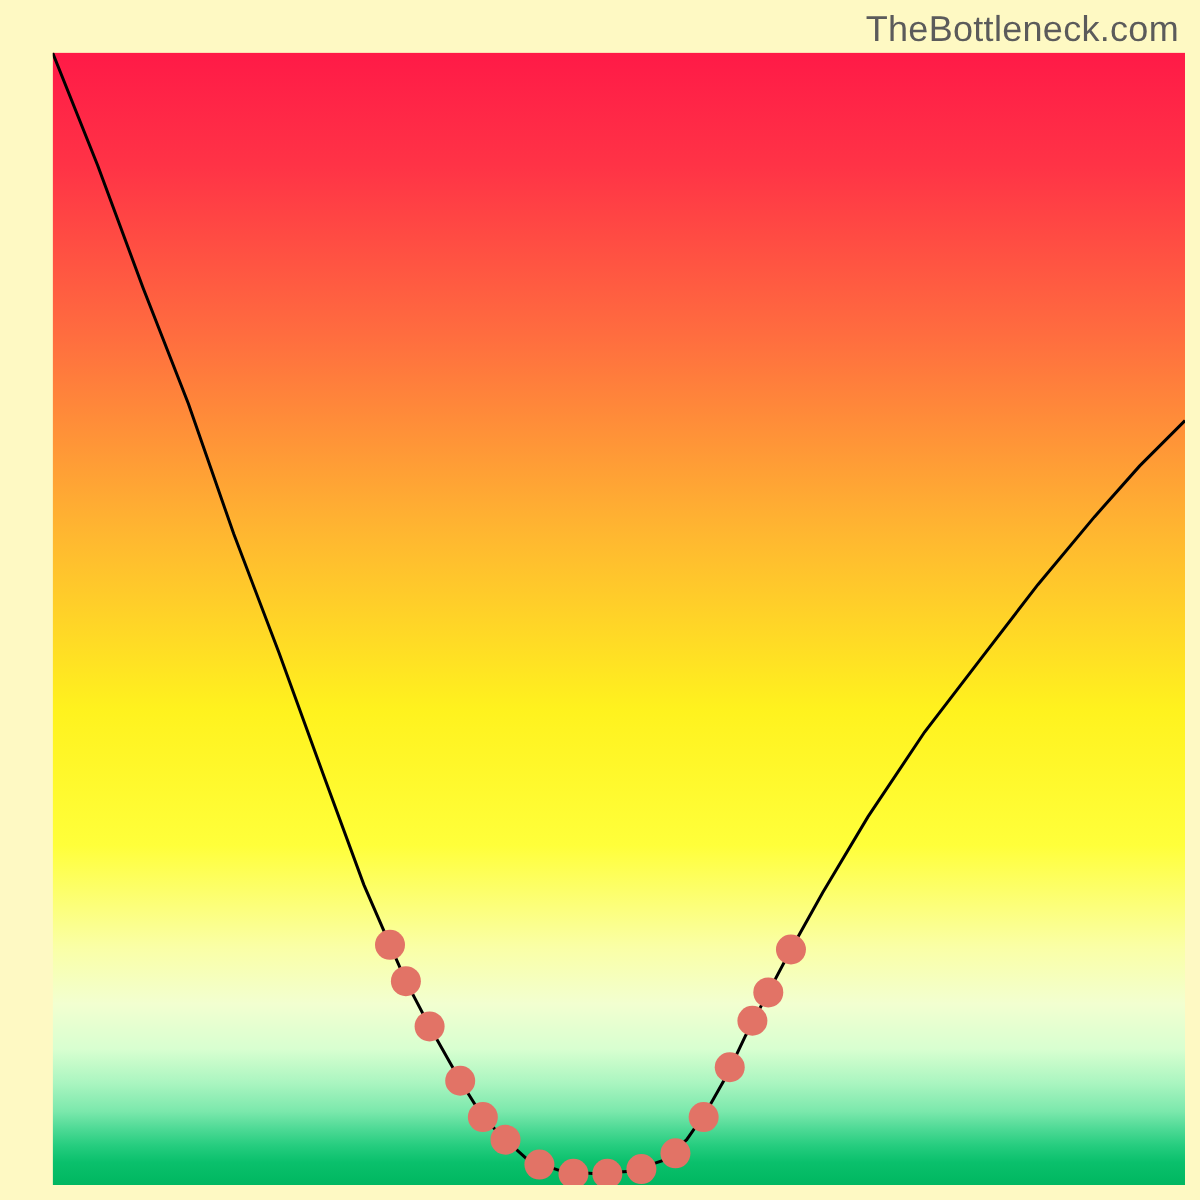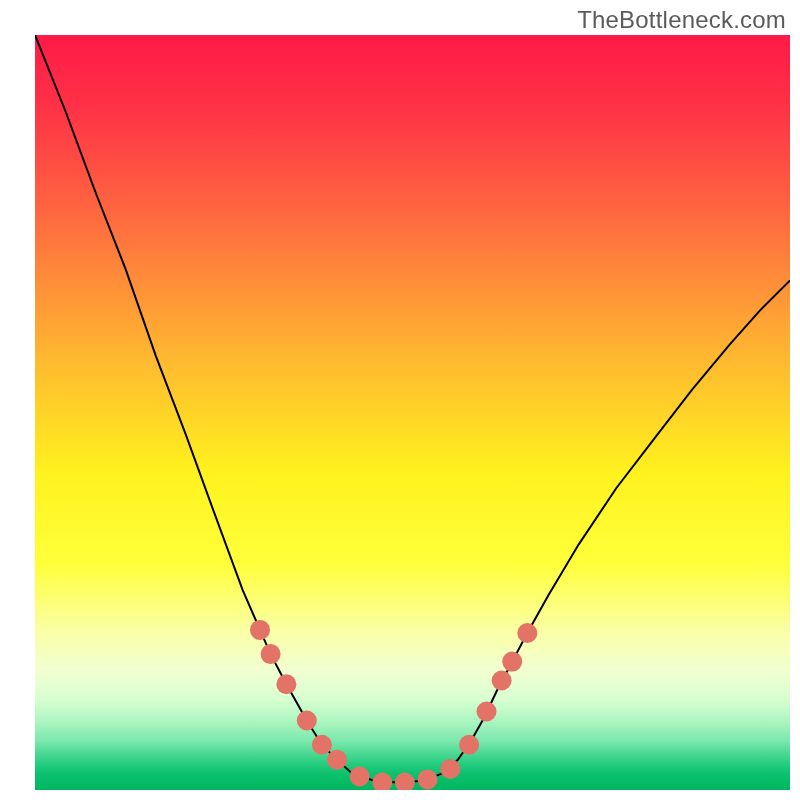--- a/index.html
+++ b/index.html
@@ -8,21 +8,21 @@
     width: 800px;
     height: 800px;
     background: #000;
     overflow: hidden;
     font-family: Arial, Helvetica, sans-serif;
   }
   .outer {
     position: relative;
     width: 800px;
     height: 800px;
-    background: #ffffff;
+    background: #fef9c3;
   }
   .watermark {
     position: absolute;
     top: 6px;
     right: 14px;
     color: #5b5b5b;
     font-size: 24px;
     font-weight: 500;
     letter-spacing: 0.2px;
     z-index: 10;

